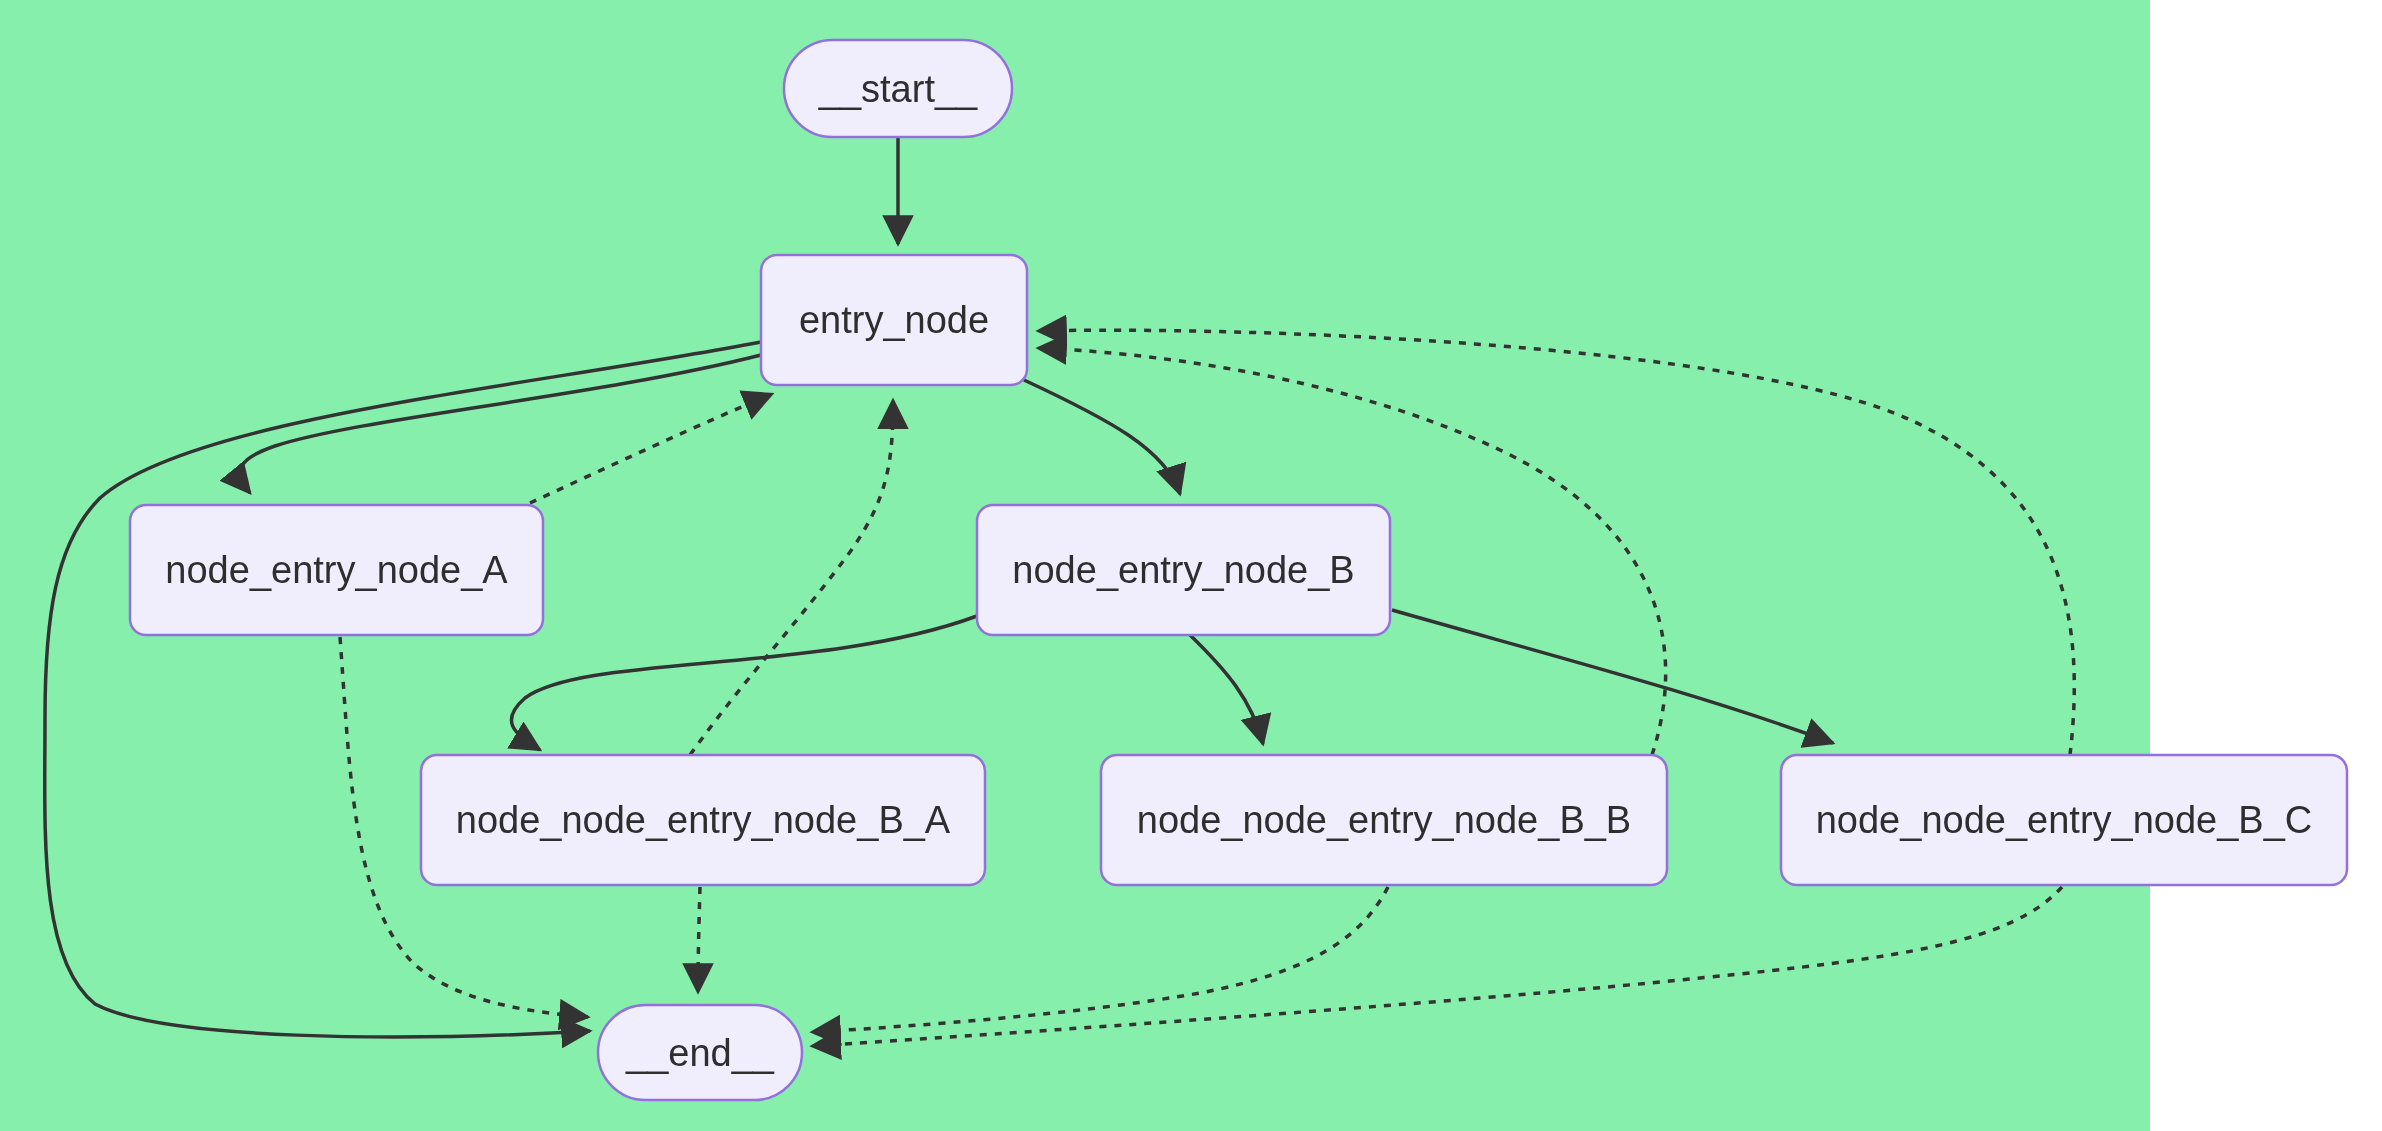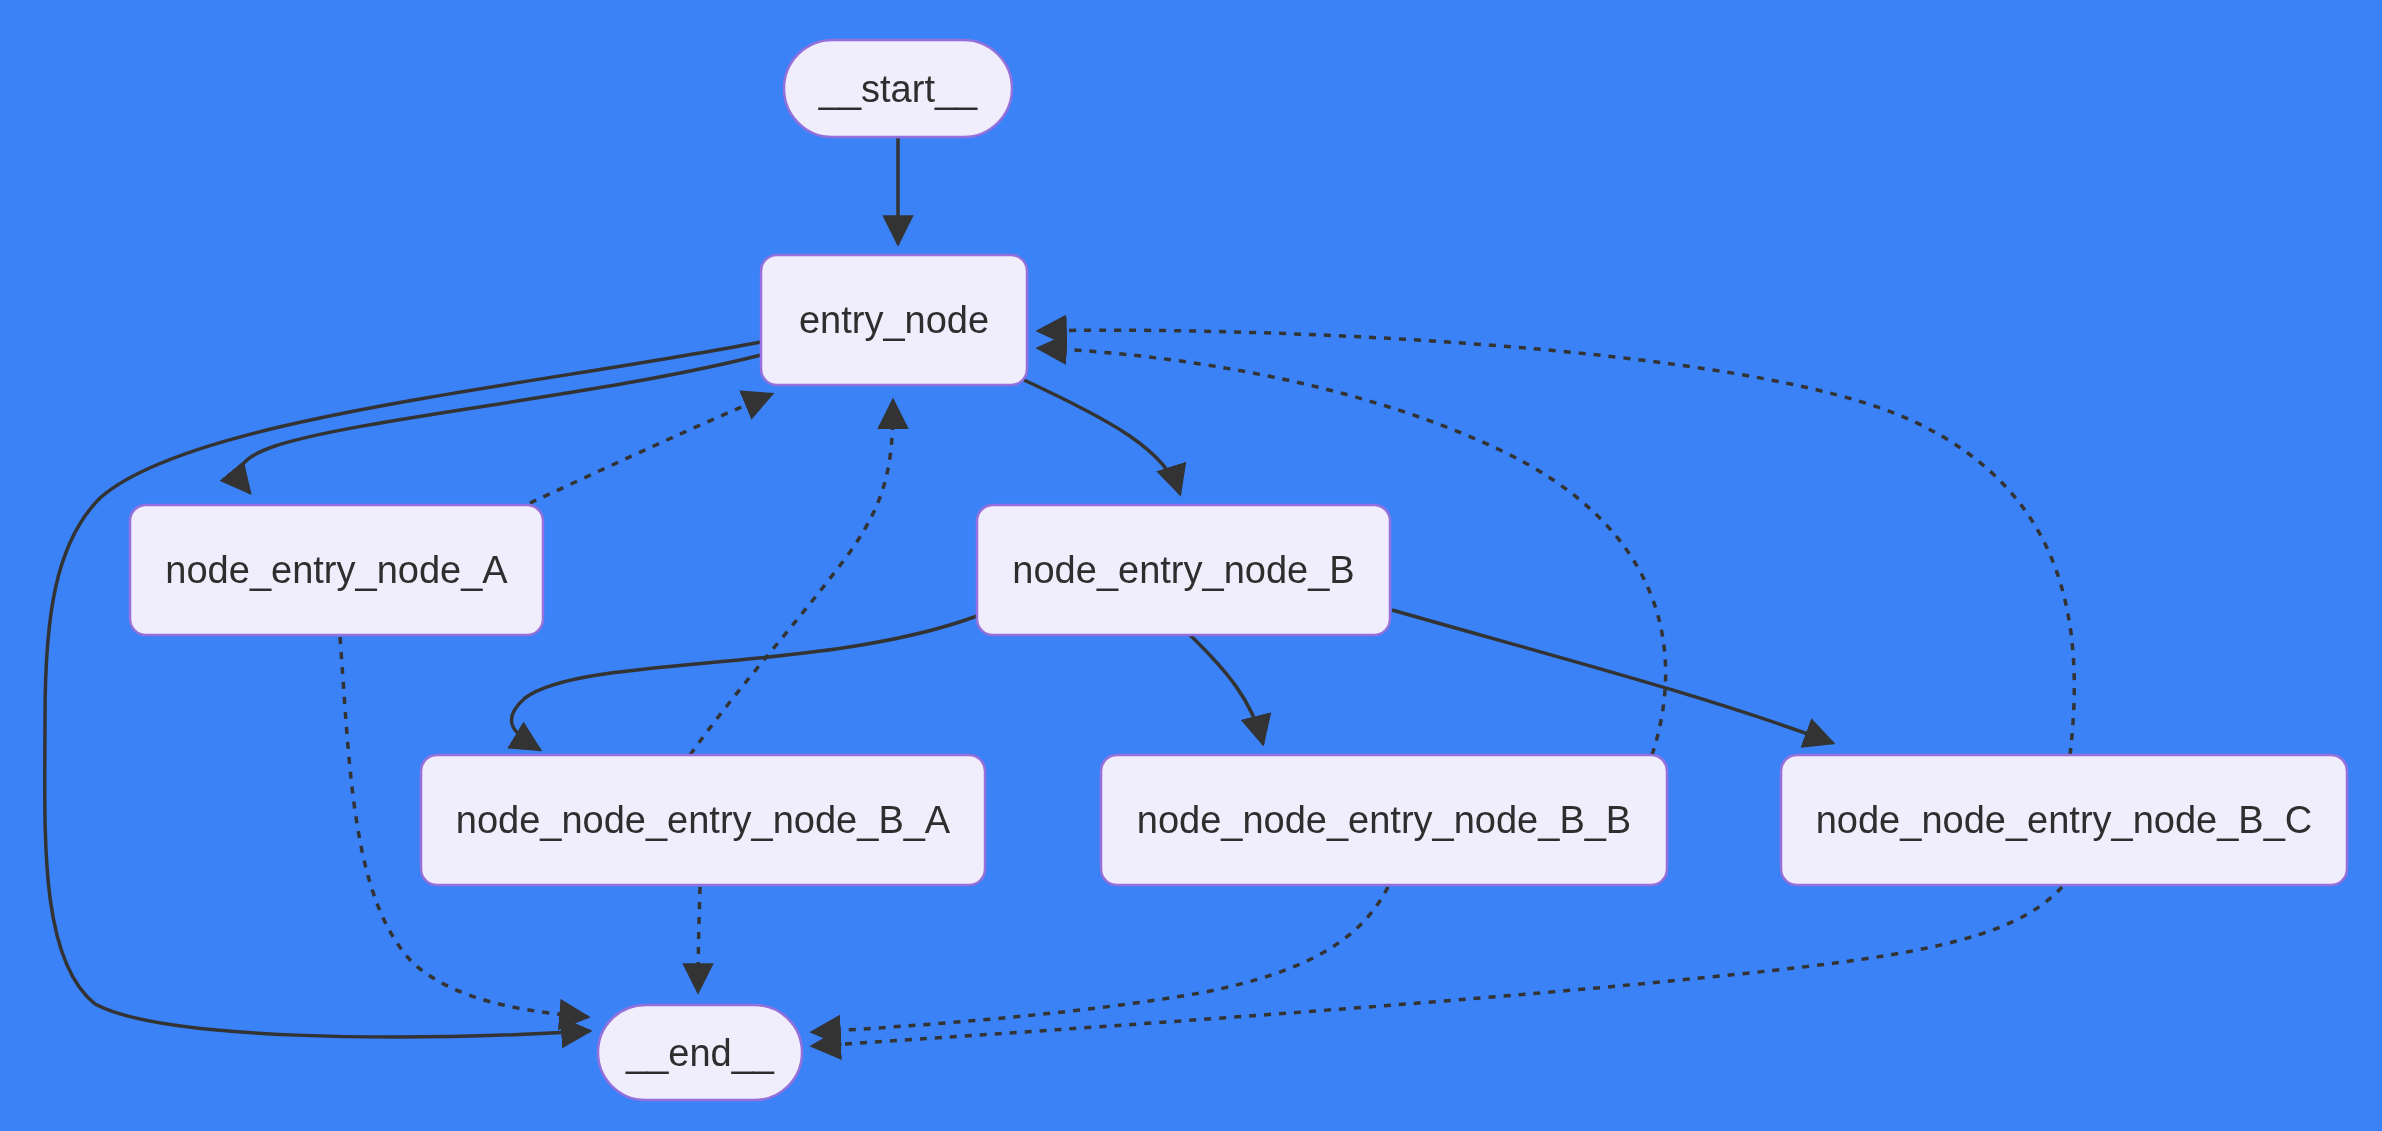--- a/index.html
+++ b/index.html
@@ -6,23 +6,23 @@
     margin: 0;
     padding: 0;
     background: #ffffff;
     width: 2382px;
     height: 1131px;
     overflow: hidden;
     font-family: "Liberation Sans", sans-serif;
   }
   .canvas {
     position: relative;
-    width: 2382px;
+    width: 2150px;
     height: 1131px;
-    background: #3b82f6;
+    background: #86efac;
   }
   svg { display: block; }
   .edge {
     fill: none;
     stroke-width: 3.5px;
   }
   .edge.dotted { stroke-dasharray: 7 8; }
   .node-shape { stroke-width: 2.5px; }
   .node-label {
     font-family: "Liberation Sans", sans-serif;

